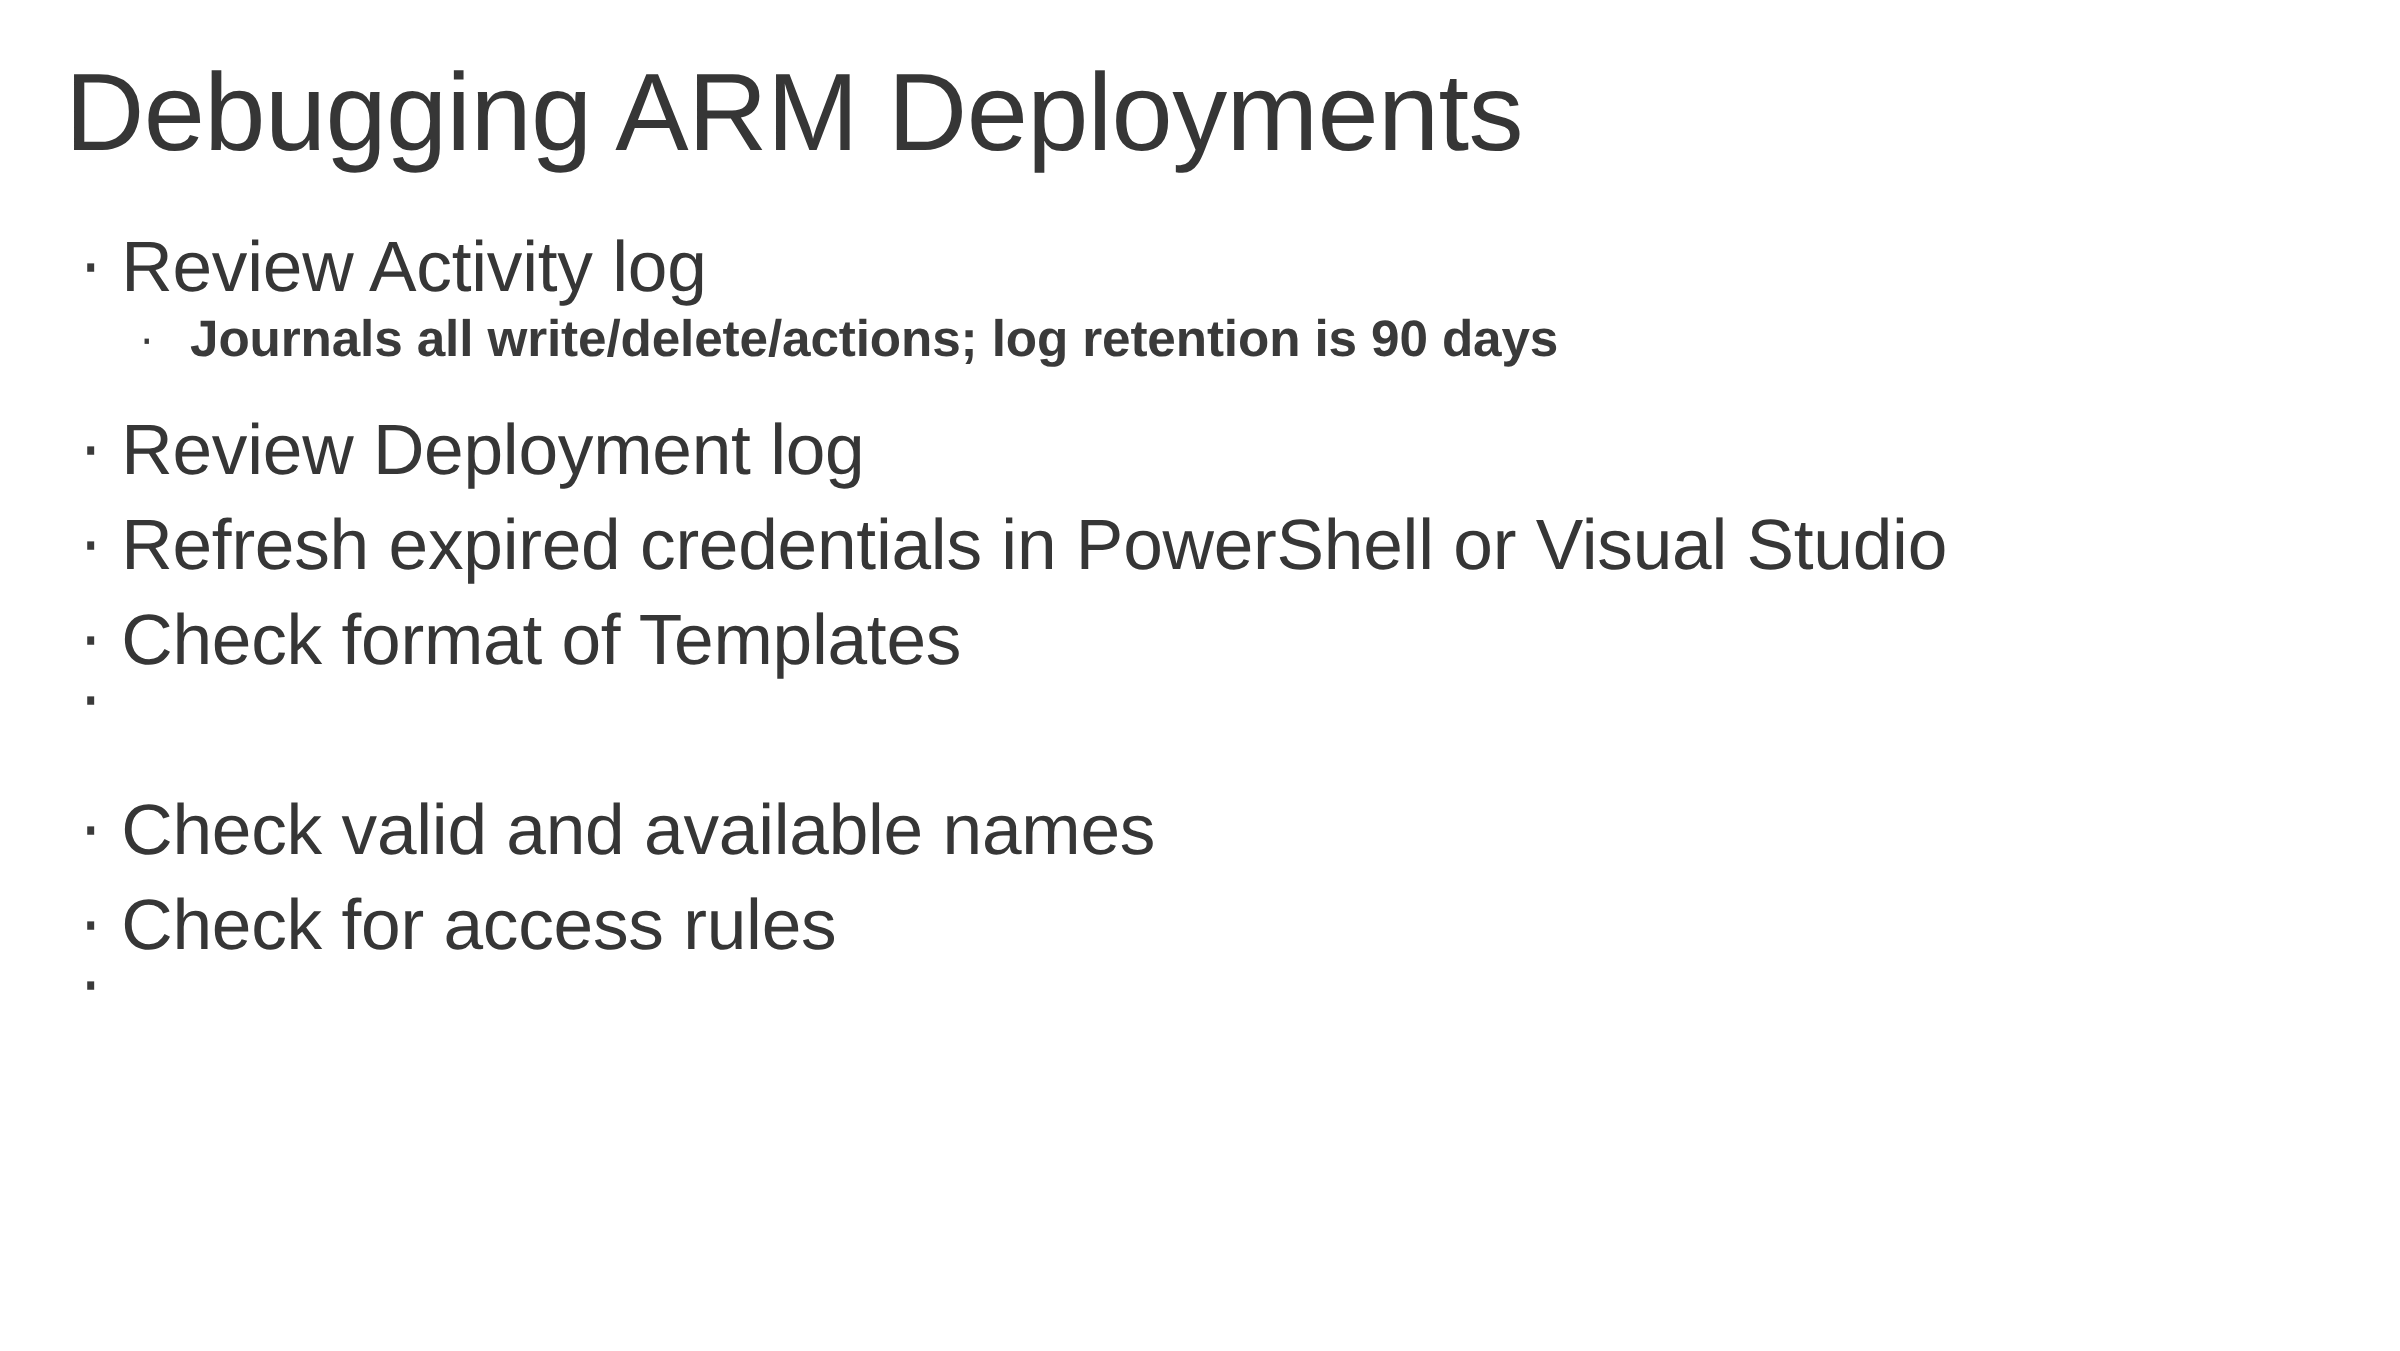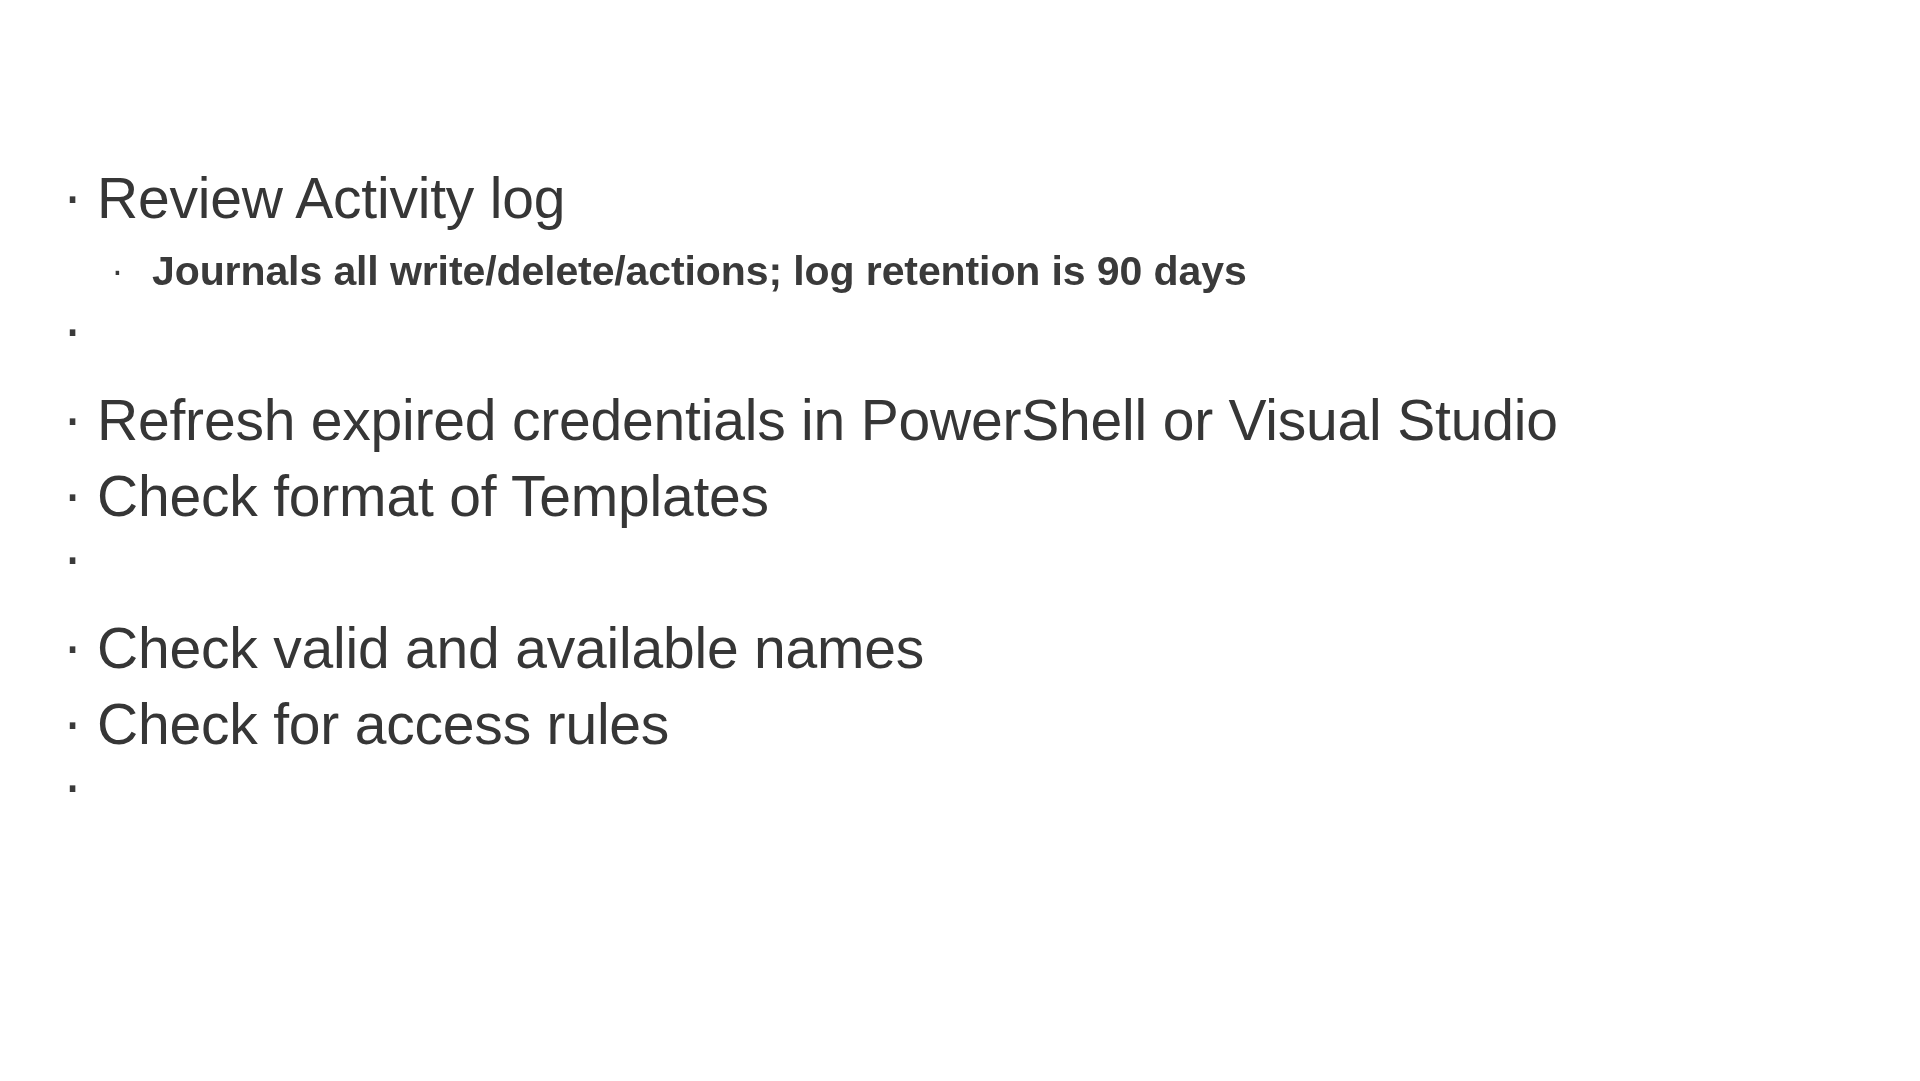--- a/index.html
+++ b/index.html
@@ -68,20 +68,21 @@
     text-align: left;
   }
   .level-1 .bullet-text {
     flex: 0 1 auto;
     font-family: "Liberation Sans", "DejaVu Sans", sans-serif;
     font-size: 57px;
     line-height: 76px;
     font-weight: 300;
     letter-spacing: -0.2px;
     color: #363636;
+    margin-top: 16px;
   }
 
   
   .level-2 {
     padding-left: 60px;
     height: 70px;
   }
   .level-2 .bullet-mark {
     flex: 0 0 auto;
     width: 40px;
@@ -97,35 +98,37 @@
     font-weight: 700;
     letter-spacing: -0.1px;
     color: #3a3a3a;
   }
 </style>
 </head>
 <body>
 
 <div class="slide">
 
+  <div class="slide-title">Debugging ARM Deployments</div>
 
   <div class="body-list">
 
     <div class="bullet-row level-1">
       <span class="bullet-mark">·</span>
       <span class="bullet-text">Review Activity log</span>
     </div>
 
     <div class="bullet-row level-2">
       <span class="bullet-mark">·</span>
       <span class="bullet-text">Journals all write/delete/actions; log retention is 90 days</span>
     </div>
 
     <div class="bullet-row level-1">
       <span class="bullet-mark">·</span>
+      <span class="bullet-text">Review Deployment log</span>
     </div>
 
     <div class="bullet-row level-1">
       <span class="bullet-mark">·</span>
       <span class="bullet-text">Refresh expired credentials in PowerShell or Visual Studio</span>
     </div>
 
     <div class="bullet-row level-1">
       <span class="bullet-mark">·</span>
       <span class="bullet-text">Check format of Templates</span>

